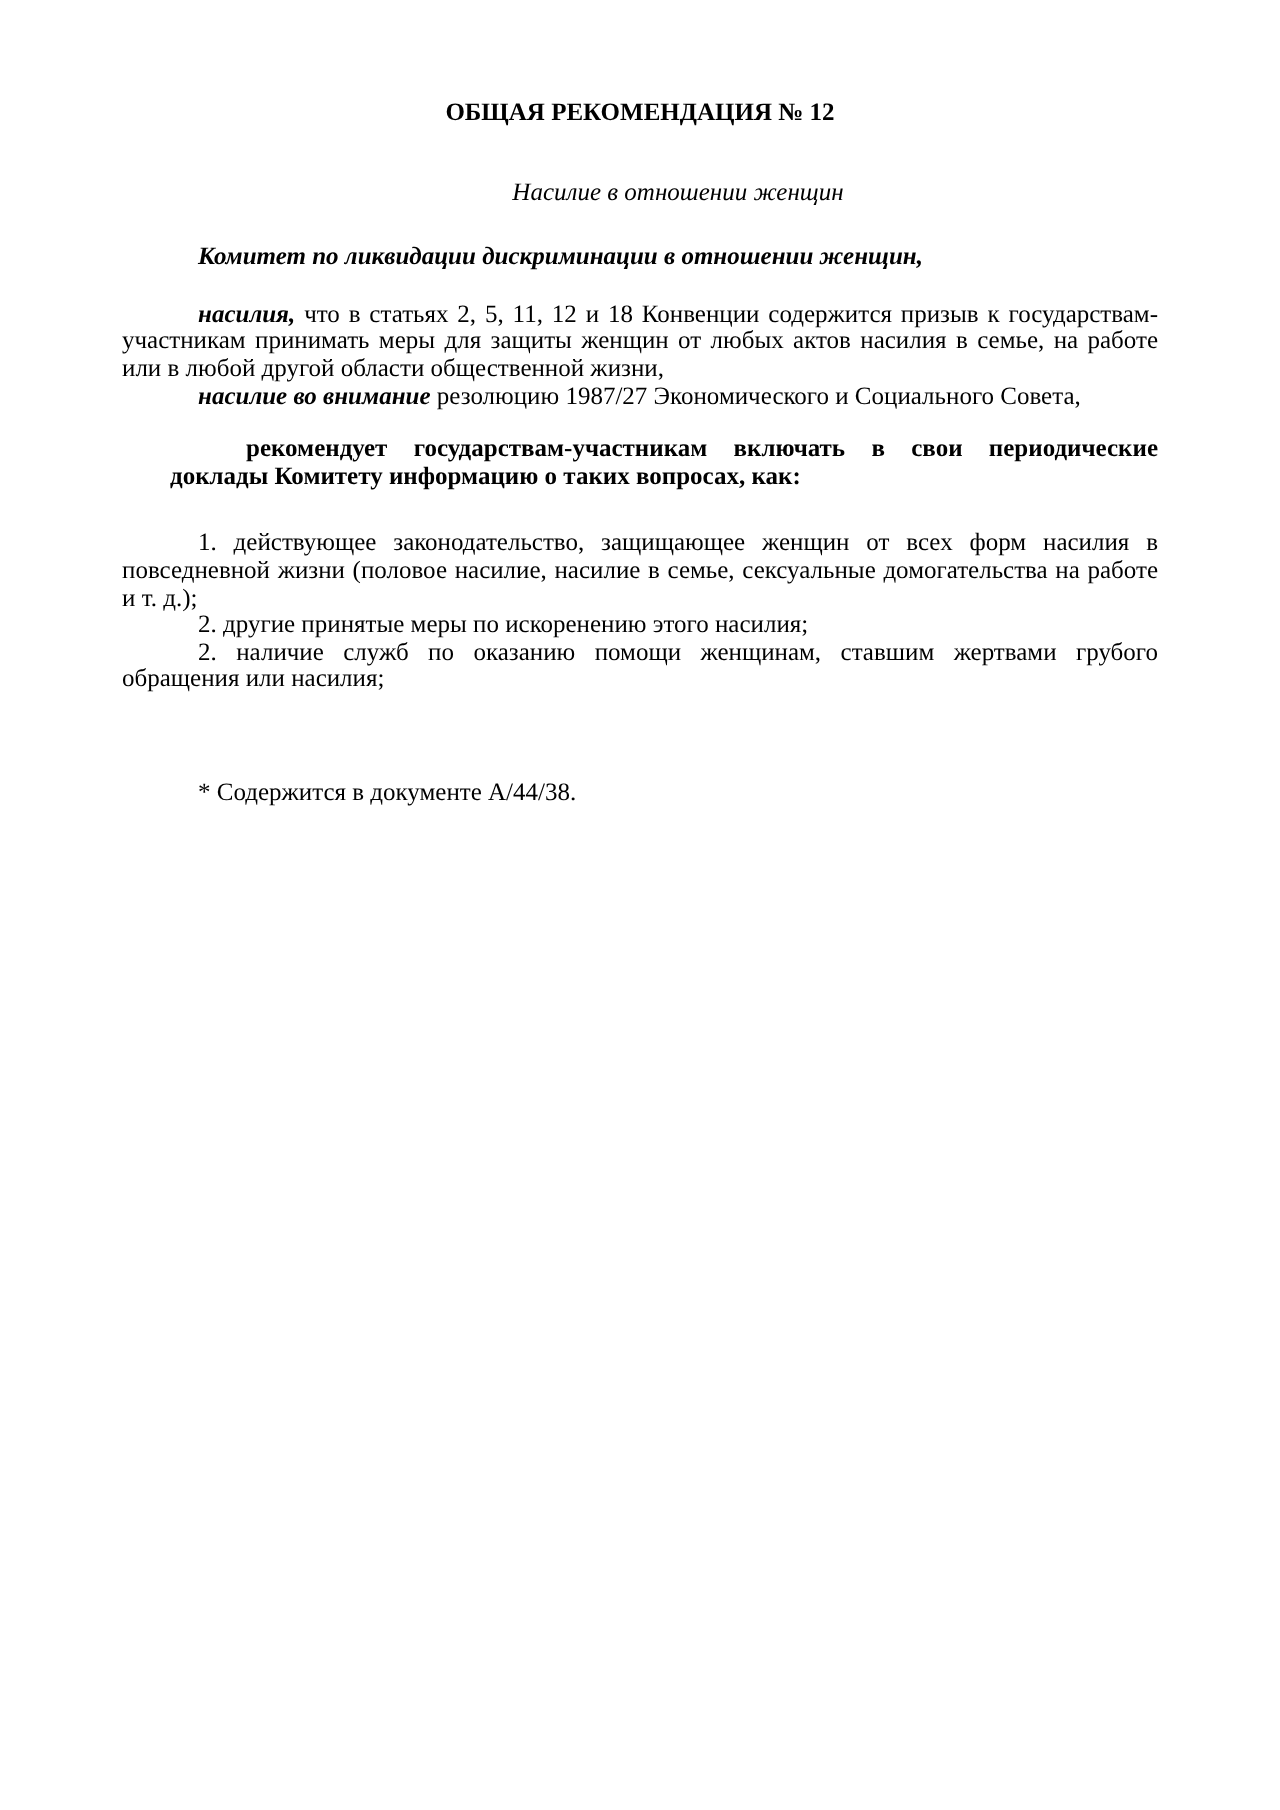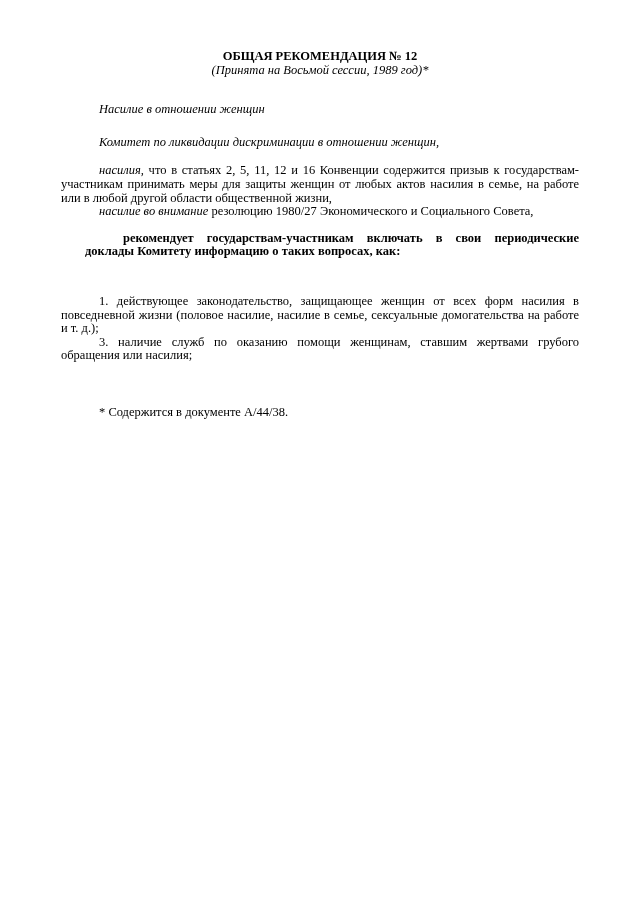--- a/index.html
+++ b/index.html
@@ -44,66 +44,67 @@
   .justify {
     text-align: justify;
   }
   .italic {
     font-style: italic;
   }
   .bold {
     font-weight: bold;
   }
   .bold-italic {
-    font-weight: normal;
+    font-weight: bold;
     font-style: italic;
   }
   .topic {
     margin-top: 26px;
+    text-align: center;
   }
   .committee {
     margin-top: 19px;
   }
   .para-considering {
     margin-top: 15px;
   }
   .para-taking {
     margin-top: 0;
   }
   .para-recommends {
     margin-top: 13px;
     margin-left: 24px;
   }
   .list .list-item:first-child {
-    margin-top: 36px;
+    margin-top: 20px;
   }
   .footnote {
     margin-top: 43px;
   }
 </style>
 </head>
 <body>
 
 <div class="page">
 
   <header class="doc-header">
     <h1 class="title">ОБЩАЯ РЕКОМЕНДАЦИЯ № 12</h1>
-    <div class="subtitle">(Принята на Восьмой сессии, 1989 год)*</div>
   </header>
 
   <p class="topic italic indent">Насилие в отношении женщин</p>
 
   <p class="committee bold-italic indent">Комитет по ликвидации дискриминации в отношении женщин,</p>
 
-  <p class="para-considering indent justify"><span class="bold-italic">насилия,</span><span> что в статьях 2, 5, 11, 12 и 16 Конвенции содержится призыв к государствам-участникам принимать меры для защиты женщин от любых актов насилия в семье, на работе или в любой другой области общественной жизни,</span></p>
+  <p class="para-considering indent justify"><span class="bold-italic">насилия,</span><span> что в статьях 2, 5, 11, 12 и 18 Конвенции содержится призыв к государствам-участникам принимать меры для защиты женщин от любых актов насилия в семье, на работе или в любой другой области общественной жизни,</span></p>
 
-  <p class="para-taking indent justify"><span class="bold-italic">насилие во внимание</span><span> резолюцию 1980/27 Экономического и Социального Совета,</span></p>
+  <p class="para-taking indent justify"><span class="bold-italic">насилие во внимание</span><span> резолюцию 1987/27 Экономического и Социального Совета,</span></p>
 
   <p class="para-recommends bold indent justify">рекомендует государствам-участникам включать в свои периодические доклады Комитету информацию о таких вопросах, как:</p>
 
   <div class="list">
     <p class="list-item indent justify">1. действующее законодательство, защищающее женщин от всех форм насилия в повседневной жизни (половое насилие, насилие в семье, сексуальные домогательства на работе и т. д.);</p>
-    <p class="list-item indent justify">3. наличие служб по оказанию помощи женщинам, ставшим жертвами грубого обращения или насилия;</p>
+    <p class="list-item indent justify">2. другие принятые меры по искоренению этого насилия;</p>
+    <p class="list-item indent justify">2. наличие служб по оказанию помощи женщинам, ставшим жертвами грубого обращения или насилия;</p>
   </div>
 
   <p class="footnote indent">* Содержится в документе А/44/38.</p>
 
 </div>
 
 </body></html>

